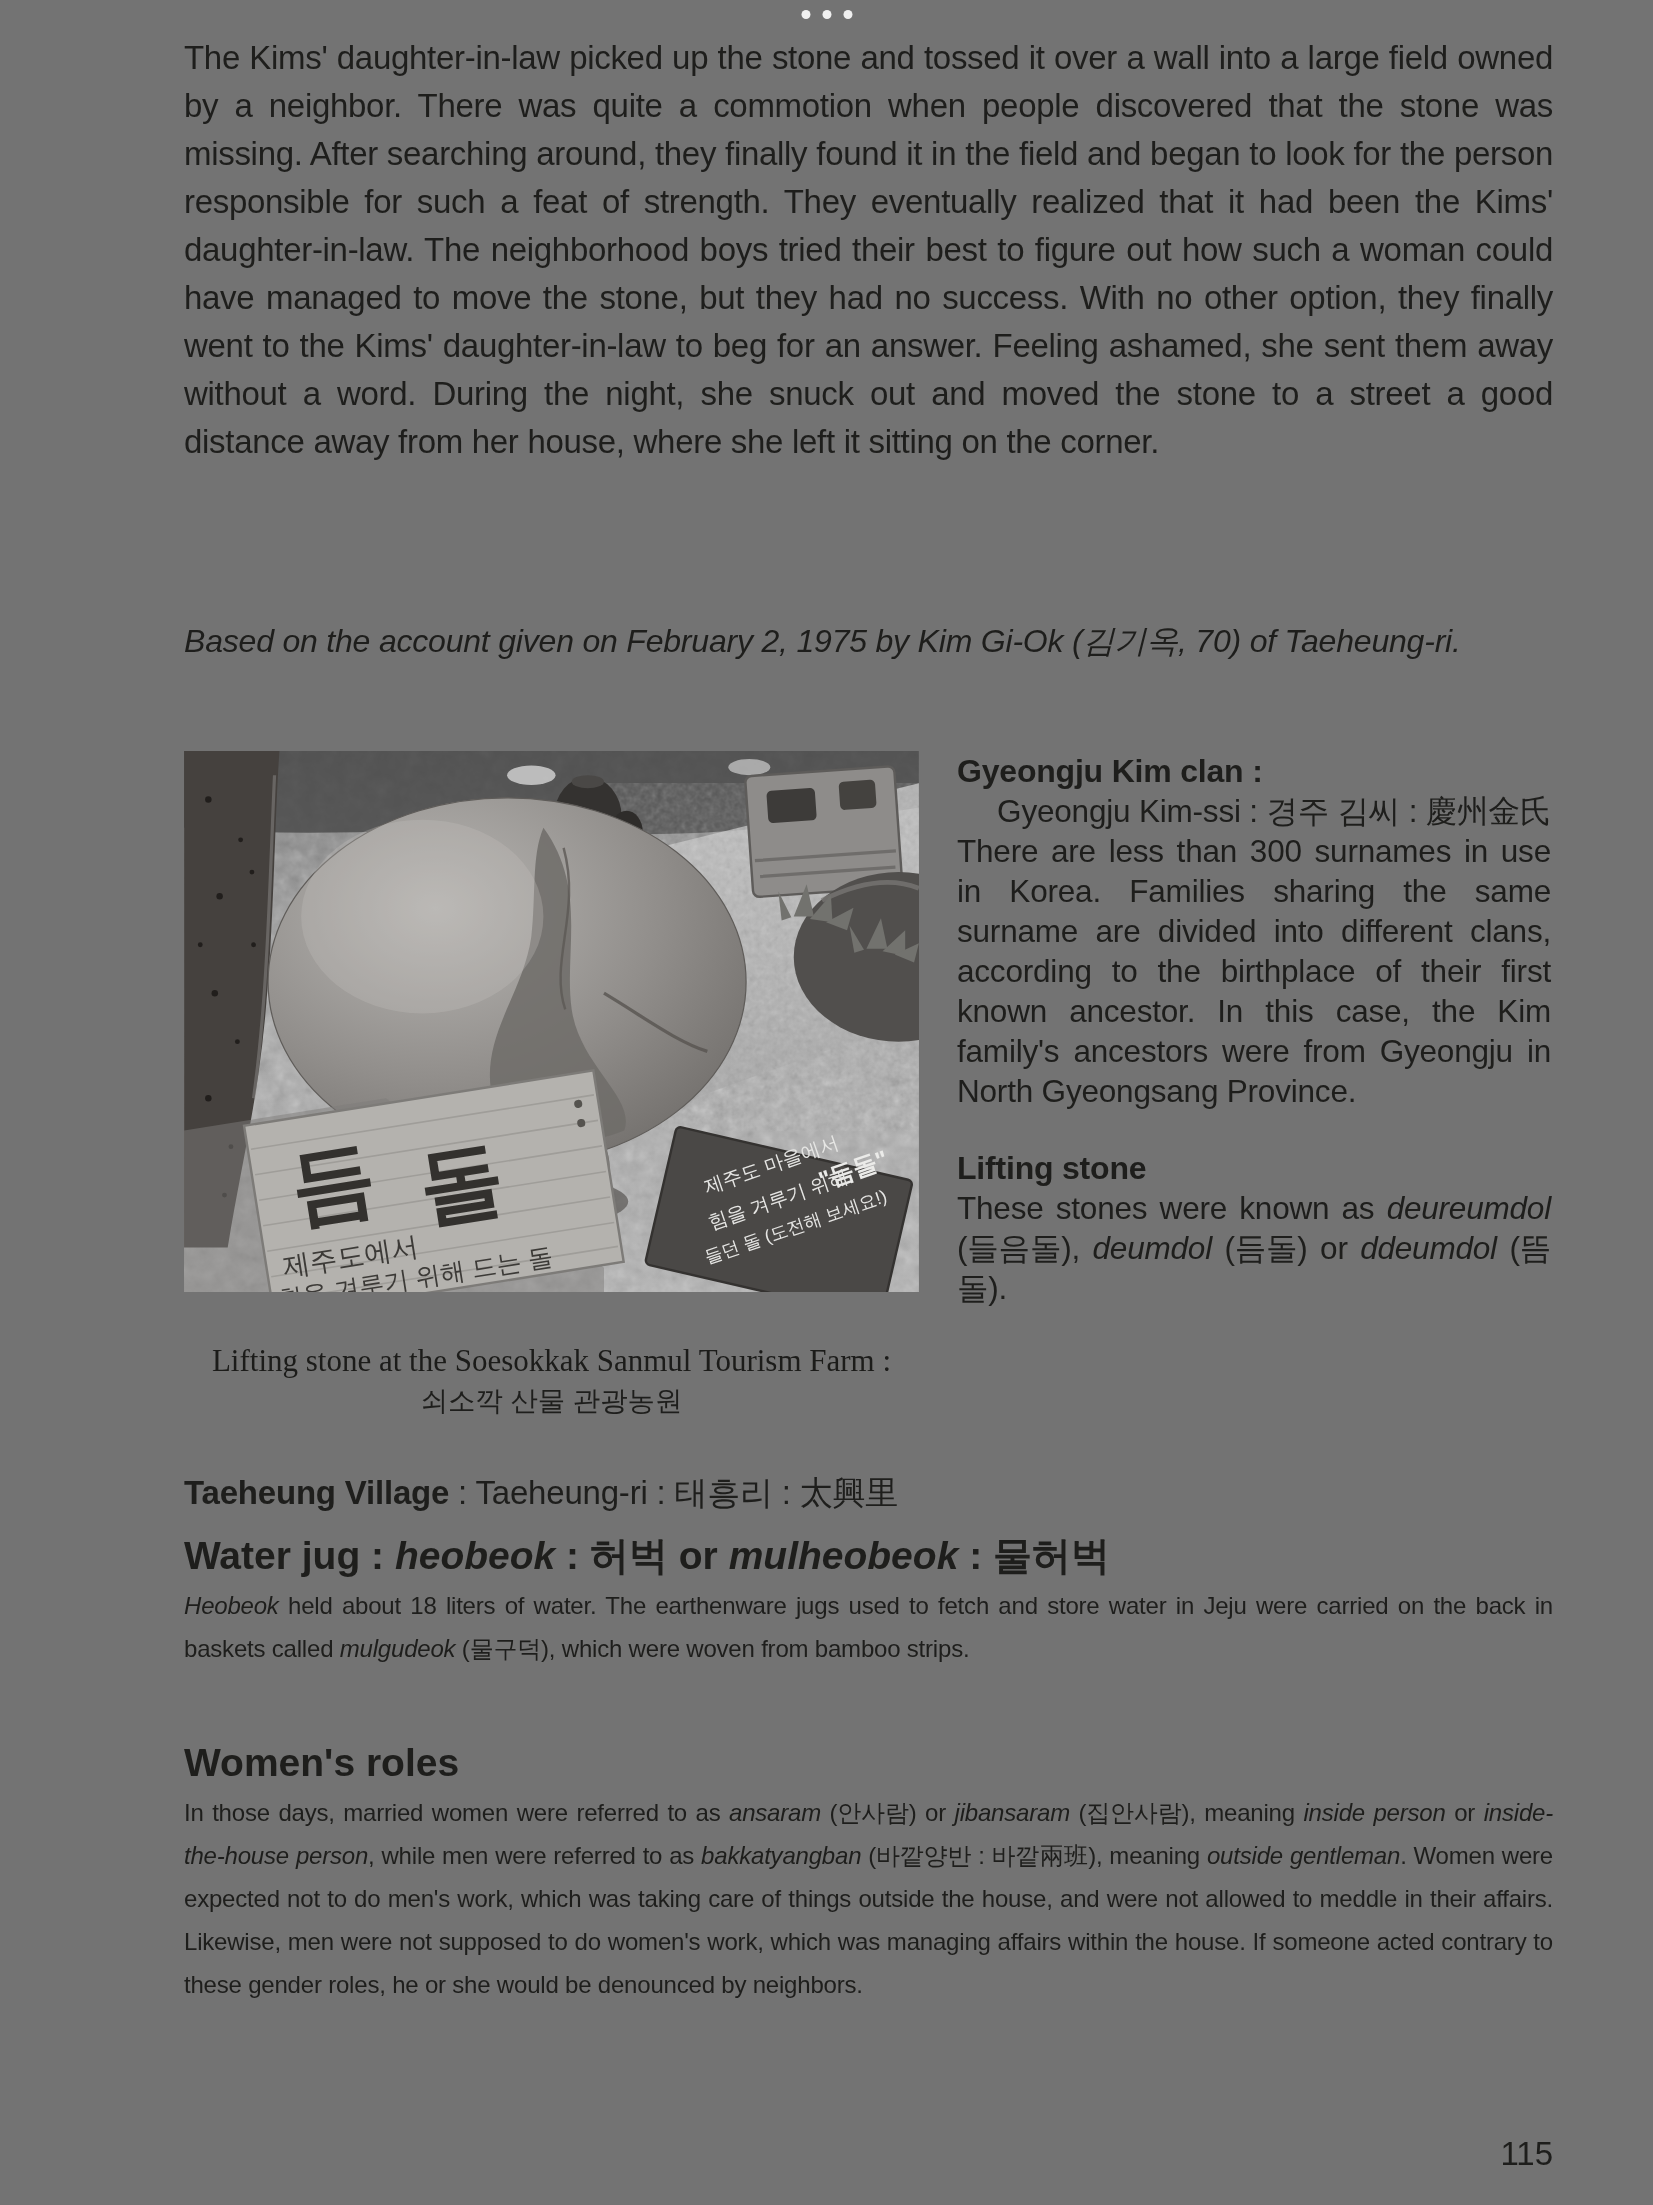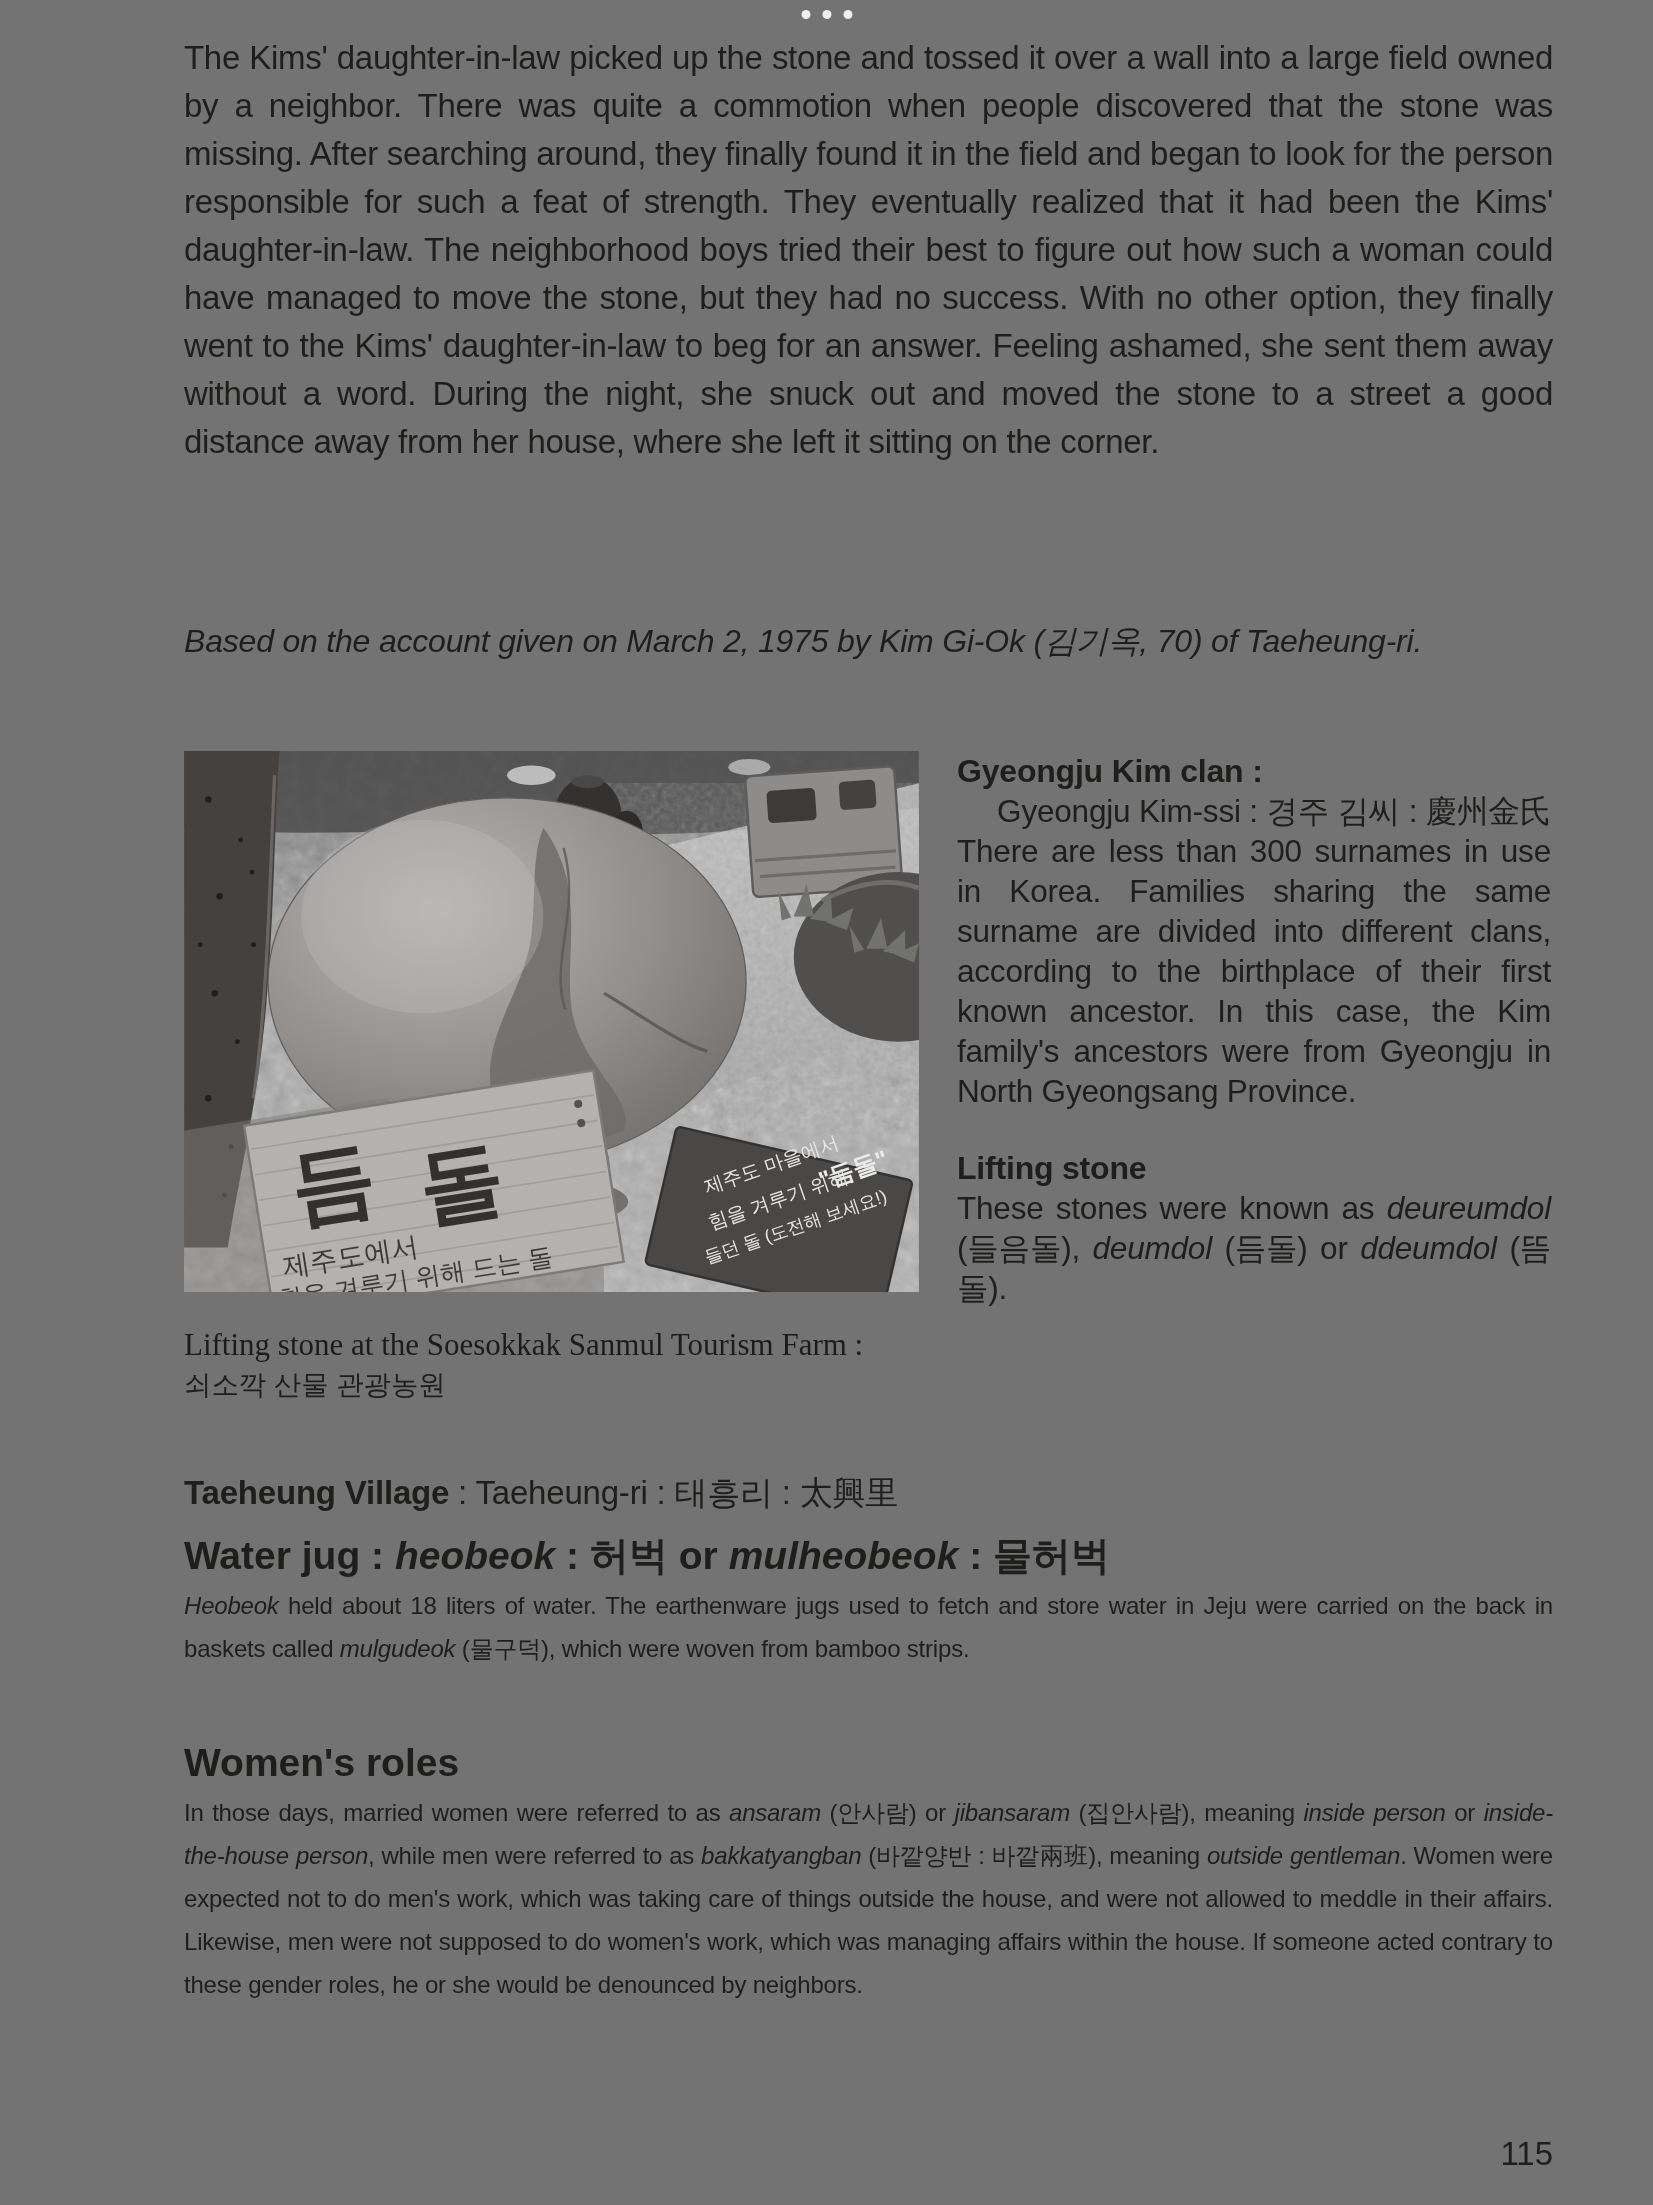--- a/index.html
+++ b/index.html
@@ -22,21 +22,21 @@
     text-align:justify;
   }
   .attr-line{font-size:32px;font-style:italic;letter-spacing:-0.2px;}
   .columns{display:flex;}
   .col-left{width:736px;flex:0 0 736px;}
   .col-right{margin-left:37px;width:594px;flex:0 0 594px;}
   .rc-block{font-size:31.5px;line-height:40px;letter-spacing:-0.2px;text-align:justify;}
   .rc-head{font-weight:bold;font-size:32px;text-align:left;}
   .rc-gap{margin-top:37px;}
   .photo-frame{width:735px;height:541px;}
-  .caption{width:735px;text-align:left;margin-top:30px;}
+  .caption{width:735px;text-align:center;margin-top:46px;}
   .caption-en{font-family:"Liberation Serif", serif;font-size:31px;line-height:39px;color:#1c1c1a;}
   .caption-ko{font-size:27.4px;line-height:37px;margin-top:1.6px;}
   .gloss-line{font-size:33px;letter-spacing:-0.2px;}
   .sect-head{font-size:39px;font-weight:bold;line-height:42px;}
   .sect-body{font-size:24px;line-height:43px;letter-spacing:-0.2px;text-align:justify;margin-top:6.5px;}
   .page-num{font-size:33px;text-align:right;}
   svg text{font-family:"Liberation Sans", sans-serif;}
 </style>
 </head>
 <body>
@@ -44,21 +44,21 @@
 <div class="page">
 
   <div class="handle-dots">
     <span class="dot"></span>
     <span class="dot"></span>
     <span class="dot"></span>
   </div>
 
   <div class="abs body-text" style="top:34px;">The Kims' daughter-in-law picked up the stone and tossed it over a wall into a large field owned by a neighbor. There was quite a commotion when people discovered that the stone was missing. After searching around, they finally found it in the field and began to look for the person responsible for such a feat of strength. They eventually realized that it had been the Kims' daughter-in-law. The neighborhood boys tried their best to figure out how such a woman could have managed to move the stone, but they had no success. With no other option, they finally went to the Kims' daughter-in-law to beg for an answer. Feeling ashamed, she sent them away without a word. During the night, she snuck out and moved the stone to a street a good distance away from her house, where she left it sitting on the corner.</div>
 
-  <div class="abs attr-line" style="top:620px;">Based on the account given on March 2, 1975 by Kim Gi-Ok (김기옥, 70) of Taeheung-ri.</div>
+  <div class="abs attr-line" style="top:620px;">Based on the account given on February 2, 1975 by Kim Gi-Ok (김기옥, 70) of Taeheung-ri.</div>
 
   <div class="abs columns" style="top:751px;">
 
     <div class="col-left">
       <svg class="photo-frame" viewBox="0 0 910 670" role="img">
         <defs>
           <linearGradient id="bgGrad" x1="0" y1="0" x2="0" y2="1">
             <stop offset="0" stop-color="#6f6f6f"></stop>
             <stop offset="0.18" stop-color="#8c8c8c"></stop>
             <stop offset="0.45" stop-color="#a8a8a8"></stop>

